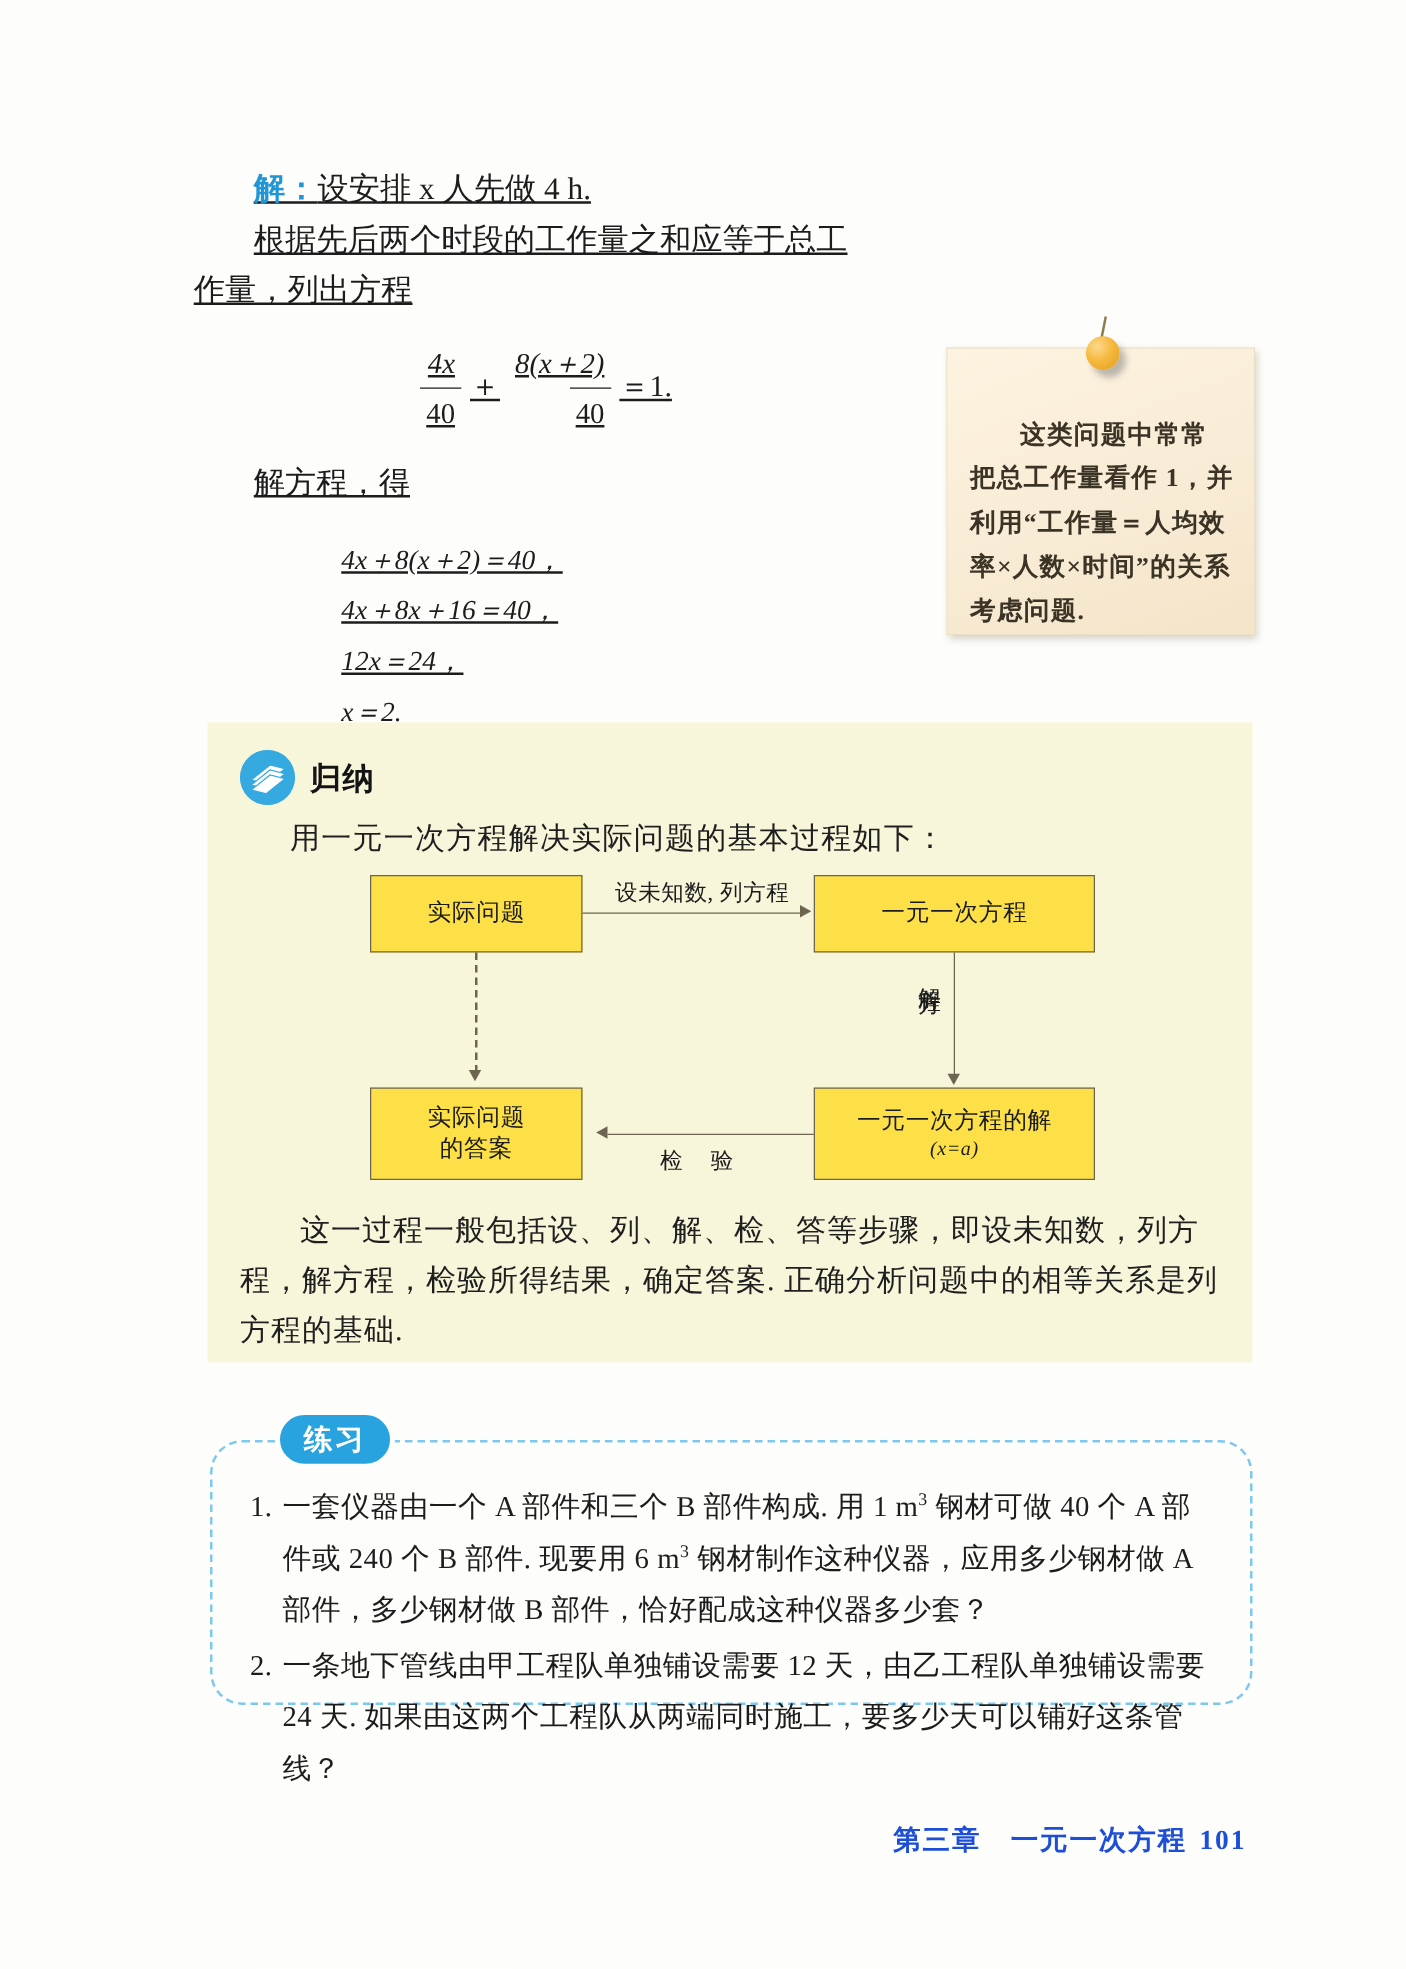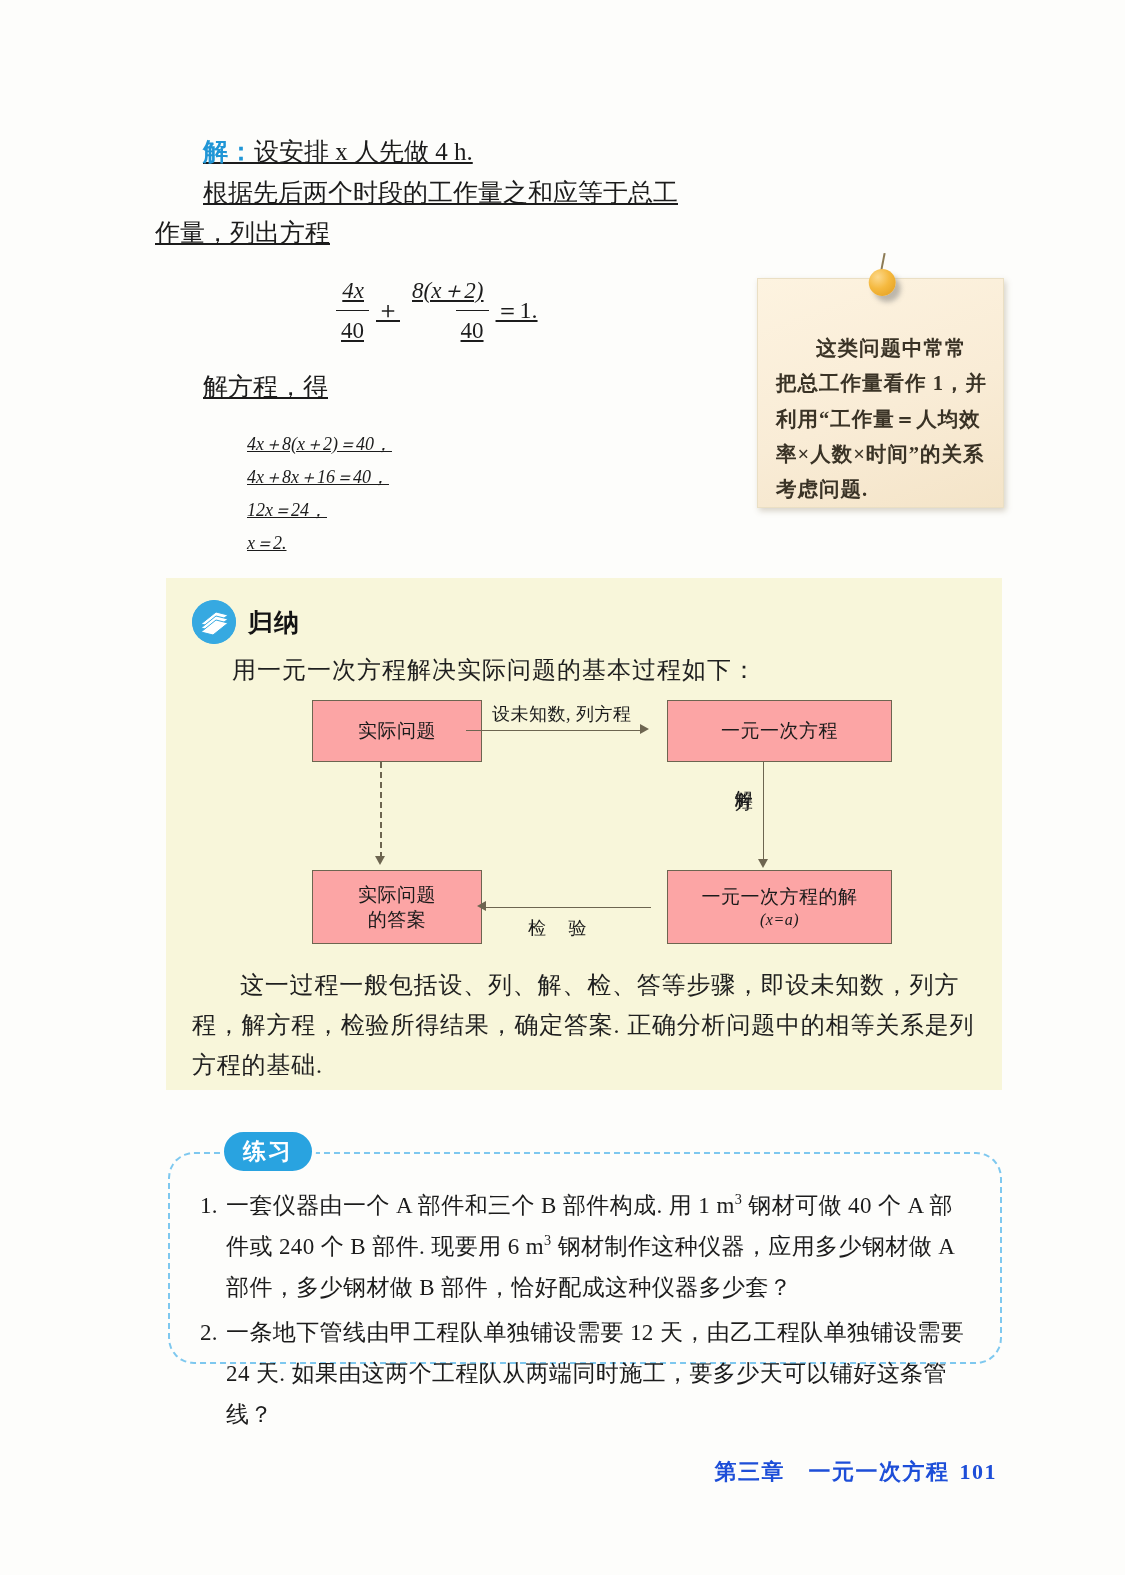--- a/index.html
+++ b/index.html
@@ -53,22 +53,22 @@
     align-items: flex-end;
     vertical-align: middle;
     margin: 0 3px;
   }
   .frac .num { padding: 0 5px 1px 5px; font-size: 23px; }
   .frac .den { padding: 1px 5px 0 5px; border-top: 1.6px solid #1c1c1c; font-size: 23px; }
   .op { margin: 0 4px; font-size: 24px; }
 
   .eq-steps {
     margin-top: 20px;
-    margin-left: 92px;
-    font-size: 18px;
+    margin-left: 118px;
+    font-size: 22px;
     line-height: 1.85;
     color: #1c1c1c;
   }
   .answer-line {
     margin-top: 14px;
     font-size: 25px;
   }
   .sol-para { margin-top: 18px; }
 
   
@@ -162,30 +162,29 @@
   .flow {
     position: absolute;
     left: 130px;
     top: 122px;
     width: 580px;
     height: 240px;
   }
   .fbox {
     position: absolute;
     border: 1.4px solid #6d6550;
-    background: #fca5a5;
+    background: #fde047;
     display: flex;
     flex-direction: column;
     align-items: center;
     justify-content: center;
     font-size: 19px;
     color: #1b1b1b;
     line-height: 1.32;
     letter-spacing: 0.5px;
-    margin-left: 16px;
   }
   .fbox .sub { font-size: 16px; font-style: italic; }
   #fb-problem   { left: 0px;   top: 0px;   width: 170px; height: 62px; }
   #fb-equation  { left: 355px; top: 0px;   width: 225px; height: 62px; }
   #fb-solution  { left: 355px; top: 170px; width: 225px; height: 74px; }
   #fb-answer    { left: 0px;   top: 170px; width: 170px; height: 74px; }
 
   .arrow-line { position: absolute; background: #6d6550; }
   .h-arrow-top { left: 170px; top: 30px; width: 178px; height: 1.4px; }
   .h-arrow-top-head {

